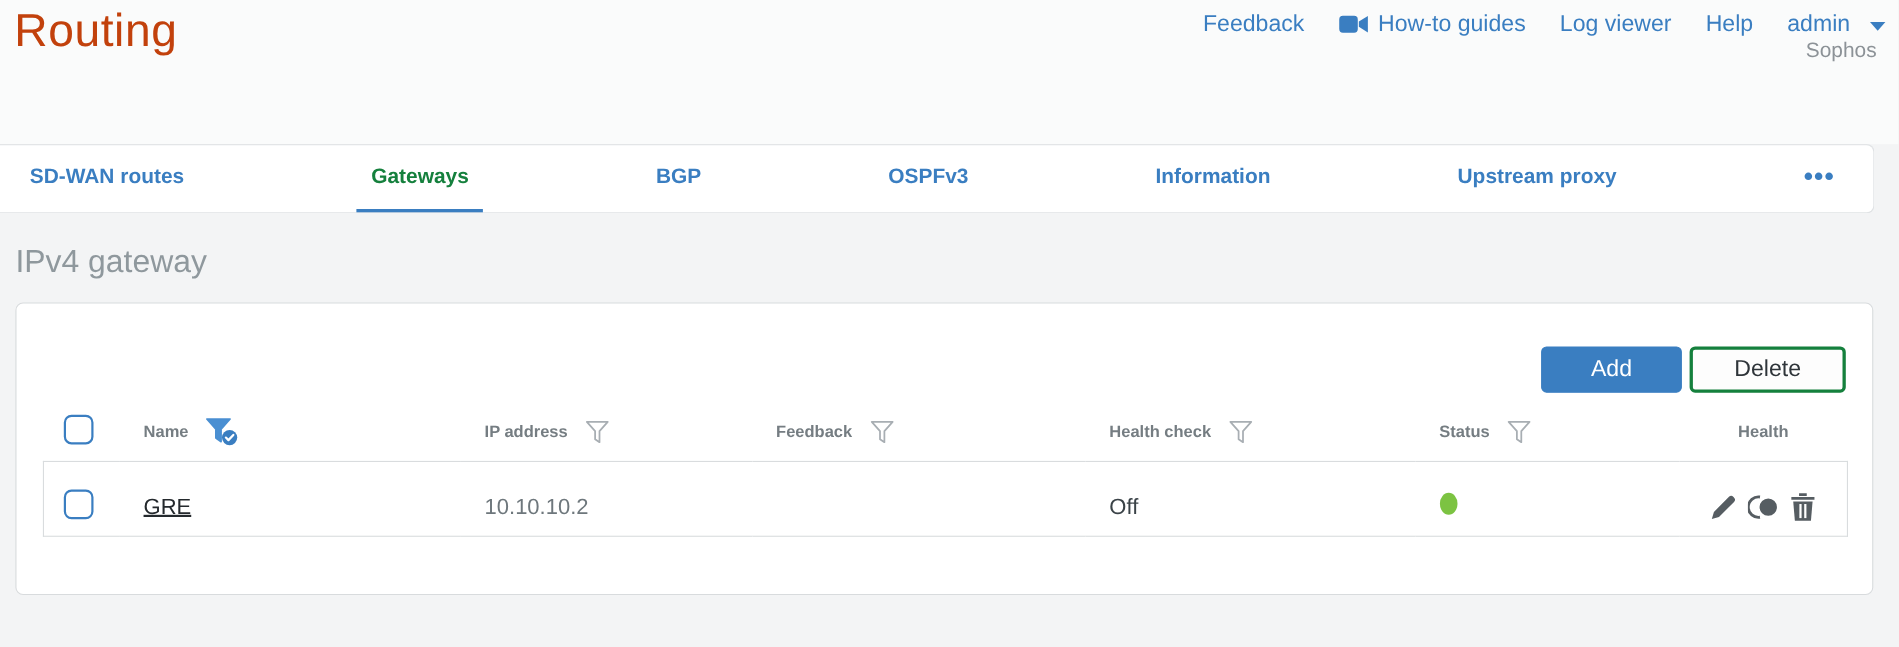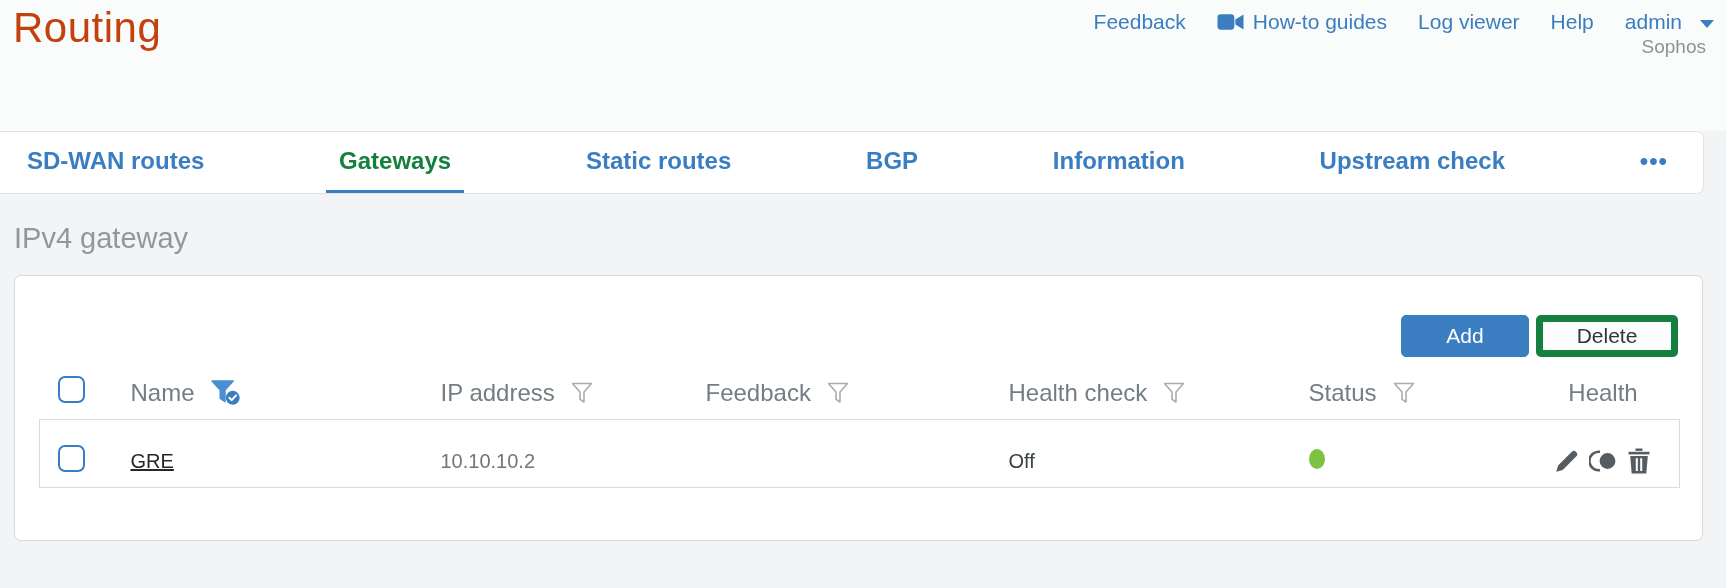--- a/index.html
+++ b/index.html
@@ -17,37 +17,37 @@
   .header-links { position:absolute; top:10px; right:12px; display:flex; align-items:center; gap:31px; font-size:21px; color:var(--accent); }
   .header-link { display:flex; align-items:center; gap:9px; cursor:pointer; }
   .caret { display:inline-block; width:0; height:0; border-left:7px solid transparent; border-right:7px solid transparent; border-top:8px solid var(--accent); margin-left:9px; margin-top:3px; }
   .brand { position:absolute; top:36px; right:20px; font-size:19px; color:#8c9297; }
 
   .tabbar {
     position:absolute; top:131px; left:0; width:1704px; height:63px;
     background:#ffffff; border:1px solid #e0e3e5; border-left:none; border-radius:0 7px 7px 0;
     display:flex; align-items:stretch; justify-content:space-between; padding:0 22px 0 14px;
   }
-  .tab { display:flex; align-items:center; padding:0 13px; font-size:24px; font-weight:700; color:var(--accent); border-bottom:3px solid transparent; cursor:pointer; white-space:nowrap; }
+  .tab { display:flex; align-items:center; padding:0 13px; font-size:19px; font-weight:700; color:var(--accent); border-bottom:3px solid transparent; cursor:pointer; white-space:nowrap; }
   .tab.active { color:#15803d; border-bottom-color:var(--accent); }
   .tab-more { font-size:24px; letter-spacing:1px; }
 
   .section-title { position:absolute; top:222px; left:14px; font-size:29px; font-weight:400; color:#8f989d; }
 
   .panel {
     position:absolute; top:275px; left:14px; width:1689px; height:266px;
     background:#fff; border:1px solid #d8dbdd; border-radius:7px;
   }
   .toolbar { margin:39px 24px 0 0; display:flex; justify-content:flex-end; gap:7px; }
   .btn { height:42px; font-size:21px; font-family:"Liberation Sans", sans-serif; border-radius:5px; cursor:pointer; }
   .btn-add { width:128px; background:var(--accent); border:1px solid var(--accent); color:#fff; }
-  .btn-delete { width:142px; background:#fdfdfd; border:7px solid #15803d; color:#2f353a; }
+  .btn-delete { width:142px; background:#fdfdfd; border:3px solid #15803d; color:#2f353a; }
 
   table.grid { margin:10px 24px 0 24px; width:1640px; border-collapse:collapse; table-layout:fixed; }
-  thead th { height:52px; font-weight:400; font-size:24px; color:#757d82; text-align:left; vertical-align:middle; padding:0 0 0 22px; }
+  thead th { height:52px; font-weight:700; font-size:15px; color:#757d82; text-align:left; vertical-align:middle; padding:0 0 0 22px; }
   thead th.col-check, tbody td.col-check { padding-left:18px; }
   thead th.col-manage { text-align:center; padding-left:0; }
   .th-inner { display:flex; align-items:center; gap:15px; }
   tbody td {
     height:68px; font-size:20px; vertical-align:middle; padding:16px 0 0 22px;
     border-top:1px solid #d9dcde; border-bottom:1px solid #d9dcde; background:#fff;
   }
   tbody td:first-child { border-left:1px solid #d9dcde; }
   tbody td:last-child { border-right:1px solid #d9dcde; padding-left:0; }
 
@@ -89,24 +89,24 @@
   <span class="header-link">
     <span>admin</span>
     <span class="caret"></span>
   </span>
 </div>
 <div class="brand">Sophos</div>
 
 <div class="tabbar">
   <span class="tab">SD-WAN routes</span>
   <span class="tab active">Gateways</span>
-  <span class="tab">Static routes</span>
   <span class="tab">BGP</span>
+  <span class="tab">OSPFv3</span>
   <span class="tab">Information</span>
-  <span class="tab">Upstream check</span>
+  <span class="tab">Upstream proxy</span>
   <span class="tab tab-more">•••</span>
 </div>
 
 <div class="section-title">IPv4 gateway</div>
 
 <div class="panel">
   <div class="toolbar">
     <button class="btn btn-add">Add</button>
     <button class="btn btn-delete">Delete</button>
   </div>

